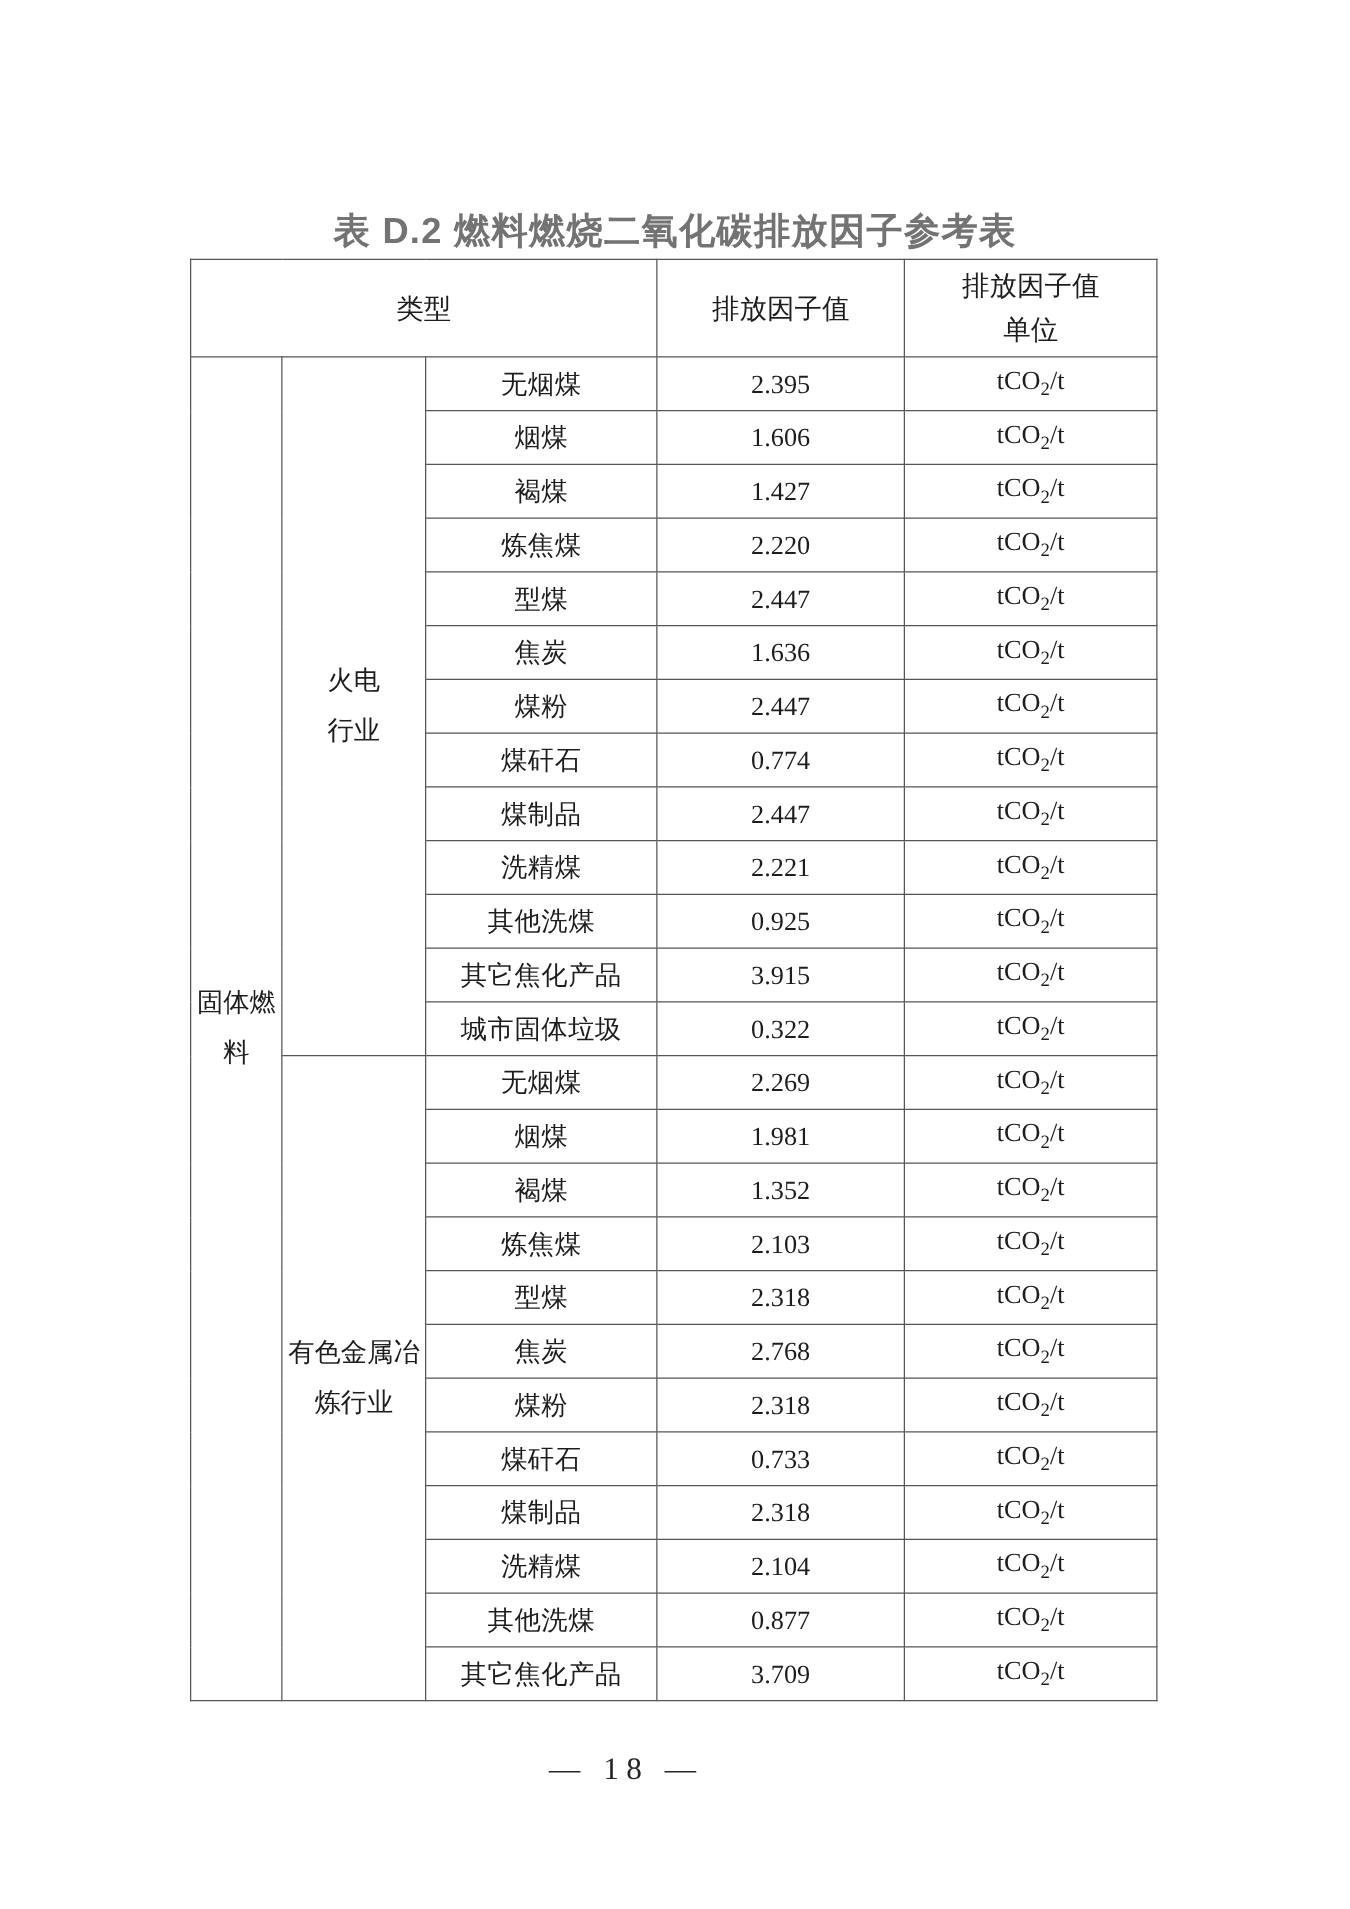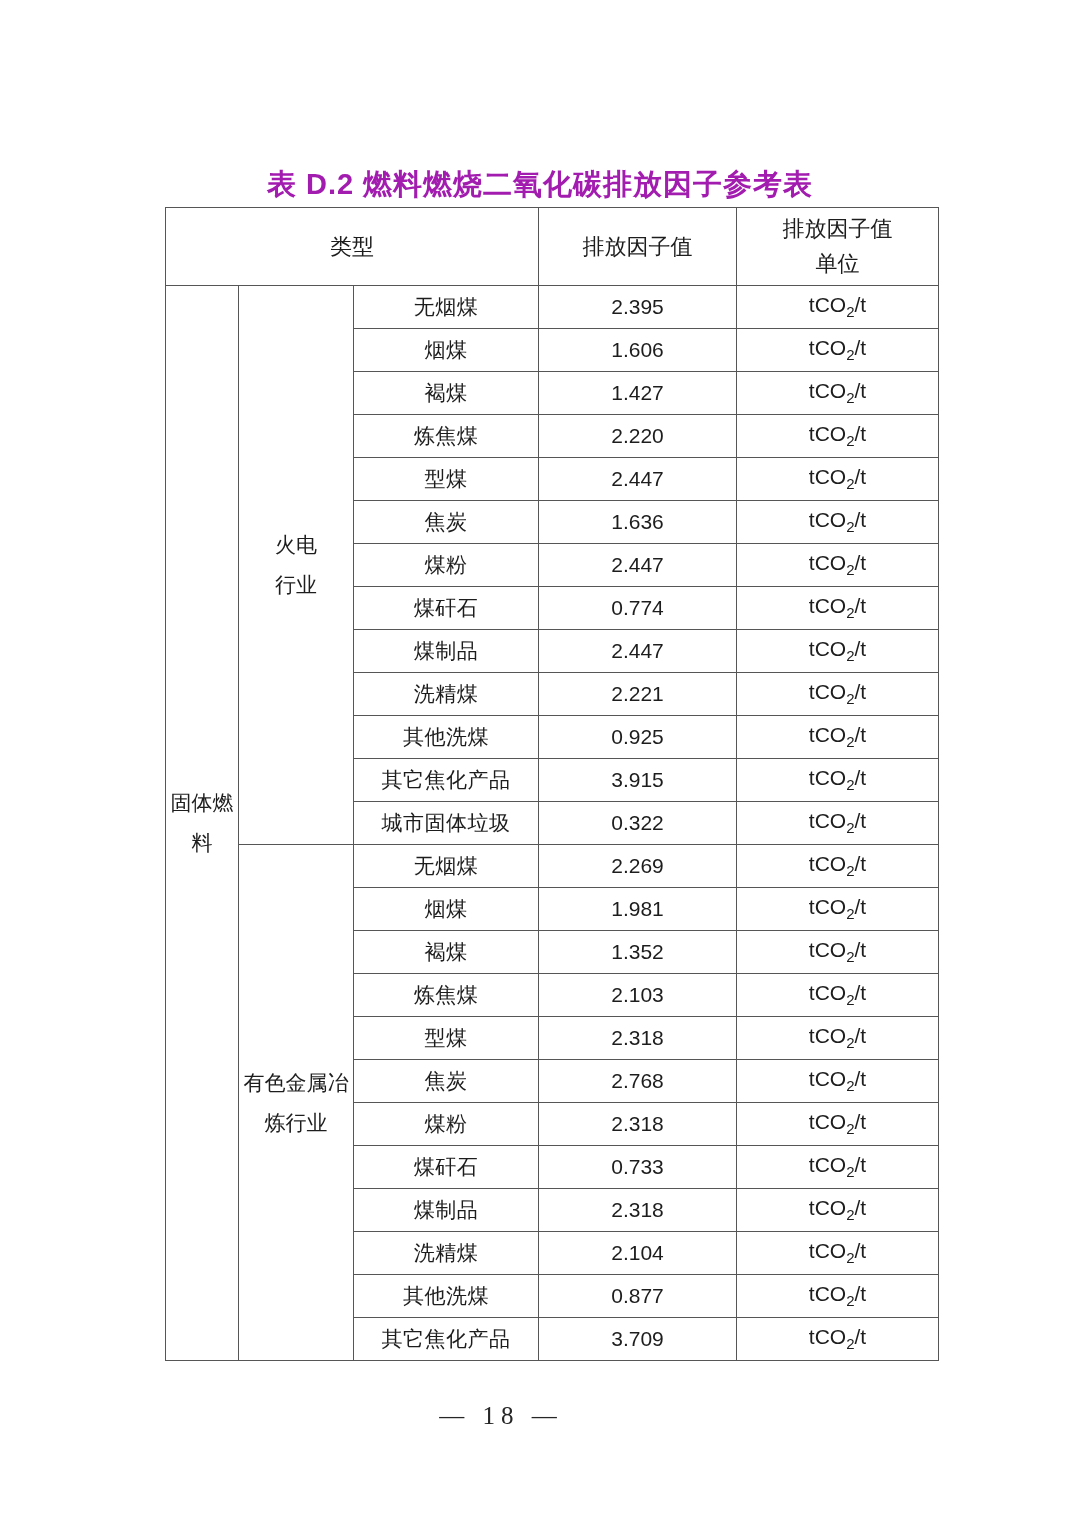--- a/index.html
+++ b/index.html
@@ -13,48 +13,47 @@
   .page { position: absolute; inset: 0; background: #ffffff; }
   .doc-title {
     position: absolute;
     top: 165px;
     left: 130px;
     width: 820px;
     text-align: center;
     font-size: 29px;
     font-weight: bold;
     letter-spacing: 1px;
-    color: #a21caf;
+    color: #737373;
   }
   table.ref-table {
     position: absolute;
     top: 207px;
     left: 152px;
     width: 773px;
     border-collapse: collapse;
     table-layout: fixed;
-    margin-left: 13px;
   }
   .ref-table th, .ref-table td {
     border: 1px solid #565656;
     text-align: center;
     vertical-align: middle;
     overflow: hidden;
   }
   .ref-table thead th {
     height: 78px;
     font-size: 22px;
     font-weight: normal;
     color: #1d1d1d;
   }
   .th-unit .hline { line-height: 1.55; }
   .ref-table tbody td { height: 43px; font-size: 21px; }
   .fuel-cell { letter-spacing: 0.5px; }
   .value-cell, .unit-cell {
-    font-family: Liberation Sans, sans-serif;
+    font-family: Liberation Serif, serif;
     font-size: 22px;
   }
   .unit-cell sub { font-size: 15px; }
   .category-cell .cline, .industry-cell .cline { line-height: 1.9; }
   .page-footer {
     position: absolute;
     top: 1402px;
     left: 0;
     width: 1002px;
     text-align: center;

